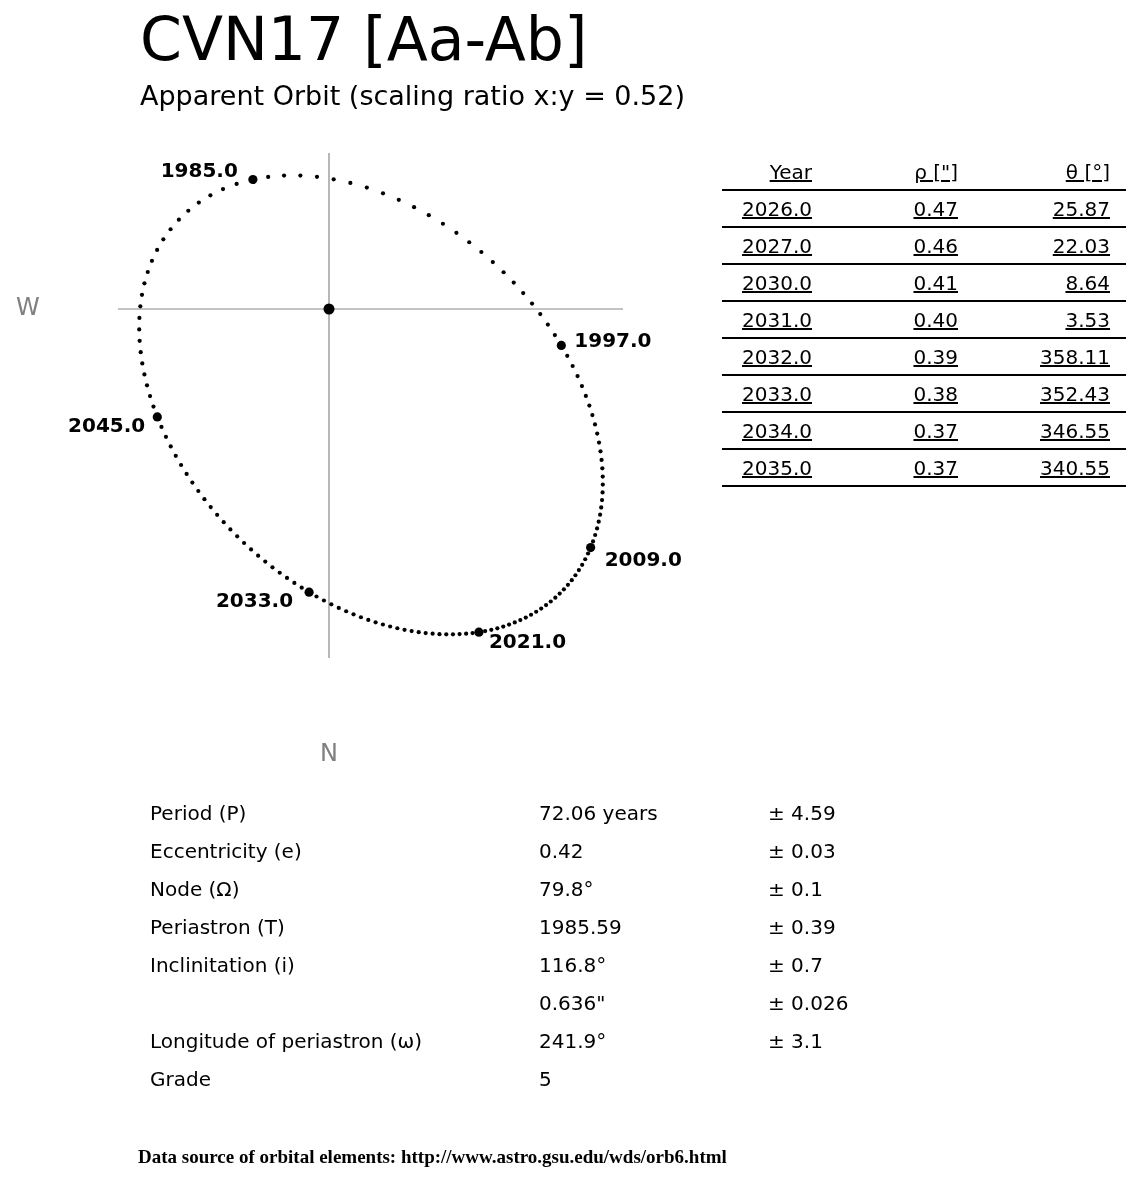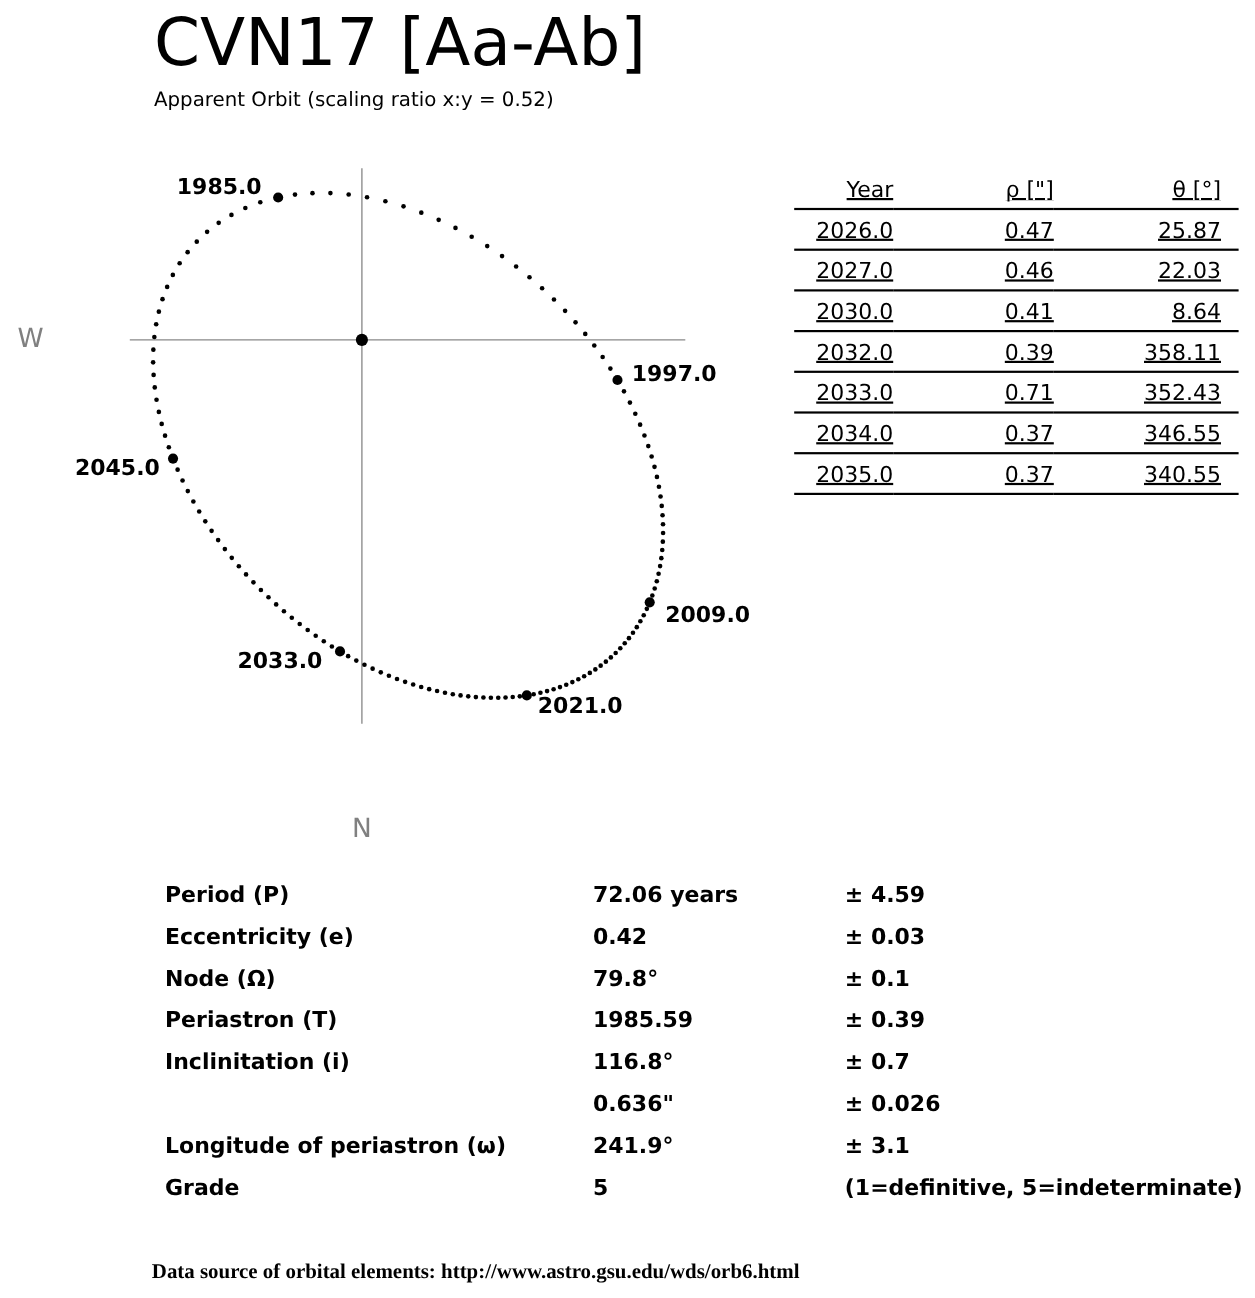--- a/index.html
+++ b/index.html
@@ -3,21 +3,21 @@
 <meta charset="utf-8">
 <style>
   html,body { margin:0; padding:0; }
   body {
     width:1141px; height:1180px; position:relative; overflow:hidden;
     background:#ffffff; color:#000;
     font-family:"DejaVu Sans", sans-serif;
   }
   .abs { position:absolute; }
   .title { left:140px; top:4px; font-size:60px; font-weight:normal; white-space:nowrap; }
-  .subtitle { left:140px; top:80px; font-size:18px; white-space:nowrap; }
+  .subtitle { left:140px; top:80px; font-size:27px; white-space:nowrap; }
 
   
   .eph-wrap { left:722px; top:154px; width:404px; }
   table.eph { width:404px; border-collapse:collapse; table-layout:fixed; font-size:20px;text-decoration:underline; }
   table.eph th, table.eph td {
     border-bottom:2px solid #000; height:35px; padding:0;
     text-align:right; font-weight:normal; vertical-align:middle;
     white-space:nowrap;
   }
   table.eph col.c1 { width:90px; }
@@ -25,21 +25,21 @@
   table.eph col.c3 { width:168px; }
   table.eph th:last-child, table.eph td:last-child { padding-right:16px; }
 
   
   #orbit-svg { left:0; top:0; }
   .axis-line { stroke:#888888; stroke-width:1.2; }
   .axlabel { font-size:24px; fill:#808080; font-family:"DejaVu Sans", sans-serif; }
   .marker-label { font-size:20px; font-weight:bold; fill:#000; font-family:"DejaVu Sans", sans-serif; }
 
   
-  .param-row { position:absolute; left:0; width:989px; height:38px; line-height:38px; font-size:20px;font-weight:bold; }
+  .param-row { position:absolute; left:0; width:989px; height:38px; line-height:38px; font-size:20px; }
   .param-row .p-label { position:absolute; left:150px; white-space:nowrap; }
   .param-row .p-value { position:absolute; left:539px; white-space:nowrap; }
   .param-row .p-error { position:absolute; left:768px; white-space:nowrap; }
 
   .footer { left:138px; top:1146px; font-size:19px; font-weight:bold; white-space:nowrap;font-family:Liberation Serif, serif; }
 </style>
 </head>
 <body>
 
 <div class="abs title">CVN17 [Aa-Ab]</div>
@@ -237,27 +237,32 @@
           <td>2027.0</td>
           <td>0.46</td>
           <td>22.03</td>
         </tr>
       <tr>
           <td>2030.0</td>
           <td>0.41</td>
           <td>8.64</td>
         </tr>
       <tr>
+          <td>2031.0</td>
+          <td>0.40</td>
+          <td>3.53</td>
+        </tr>
+      <tr>
           <td>2032.0</td>
           <td>0.39</td>
           <td>358.11</td>
         </tr>
       <tr>
           <td>2033.0</td>
-          <td>0.71</td>
+          <td>0.38</td>
           <td>352.43</td>
         </tr>
       <tr>
           <td>2034.0</td>
           <td>0.37</td>
           <td>346.55</td>
         </tr>
       <tr>
           <td>2035.0</td>
           <td>0.37</td>
@@ -298,17 +303,16 @@
       <span class="p-error">± 0.026</span>
     </div>
   <div class="param-row" style="top:1022px">
       <span class="p-label">Longitude of periastron (ω)</span>
       <span class="p-value">241.9°</span>
       <span class="p-error">± 3.1</span>
     </div>
   <div class="param-row" style="top:1060px">
       <span class="p-label">Grade</span>
       <span class="p-value">5</span>
-      <span class="p-error">(1=definitive, 5=indeterminate)</span>
     </div>
 </div>
 
 <div class="abs footer">Data source of orbital elements: http://www.astro.gsu.edu/wds/orb6.html</div>
 
 </body></html>

